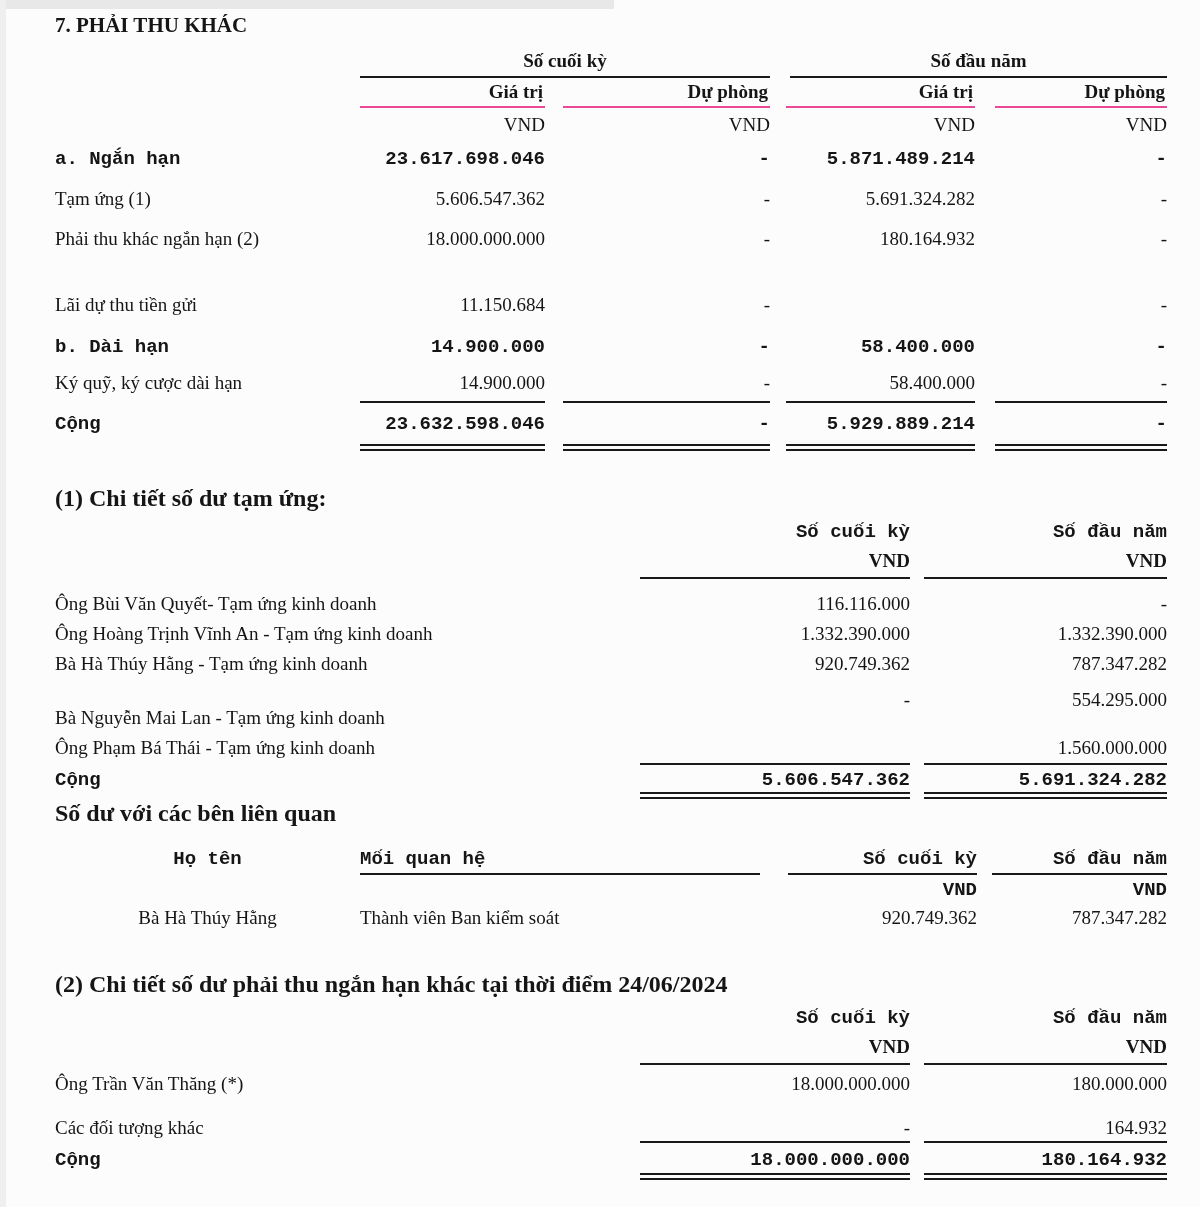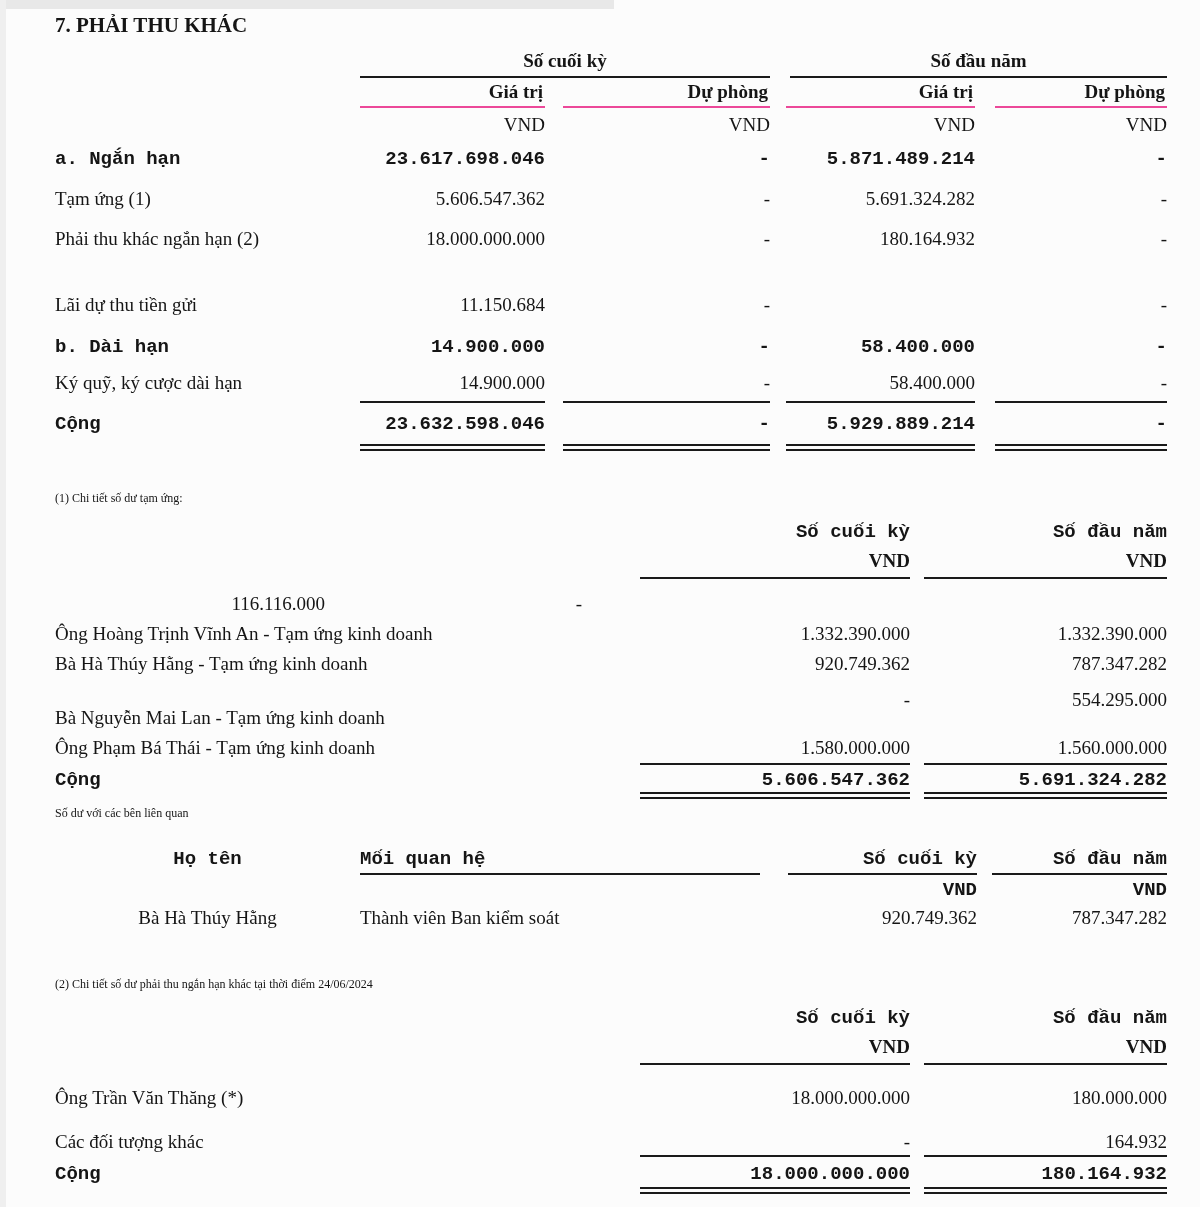--- a/index.html
+++ b/index.html
@@ -10,21 +10,21 @@
     font-family: "Liberation Serif", "DejaVu Serif", serif;
     position: relative; overflow: hidden;
   }
   .scan-top  { position:absolute; left:0; top:0; width:614px; height:9px;  background:#e8e8e8; }
   .scan-left { position:absolute; left:0; top:0; width:6px;  height:100%; background:#efefef; }
 
   .content { position: relative; padding-top: 10px; margin-left: 55px; width: 1112px; }
 
   .b { font-weight: bold; font-family: Liberation Mono, monospace; }
   .h1 { font-size: 21px; font-weight: bold; line-height: 30px; }
-  .sec-title { font-size: 12px; font-weight: normal; line-height: 30px; }
+  .sec-title { font-size: 24px; font-weight: bold; line-height: 30px; }
 
   .row { display: flex; font-size: 19px; line-height: 30px; }
   .lh26 { line-height: 26px; }
 
   
   .c-label { width: 305px; }
   .c1 { width: 185px; text-align: right; }
   .c2 { width: 225px; text-align: right; }
   .c3 { width: 205px; text-align: right; }
   .c4 { width: 192px; text-align: right; }
@@ -187,20 +187,21 @@
       <div class="sv2">Số đầu năm</div>
     </div>
 
     <div style="display:flex; margin-top:2px">
       <div class="sp585"></div>
       <div class="svnd sA">VND</div>
       <div class="svnd sB">VND</div>
     </div>
 
     <div class="row" style="margin-top:10px">
+      <div class="s-label">Ông Bùi Văn Quyết- Tạm ứng kinh doanh</div>
       <div class="sv1">116.116.000</div>
       <div class="sv2">-</div>
     </div>
     <div class="row">
       <div class="s-label">Ông Hoàng Trịnh Vĩnh An - Tạm ứng kinh doanh</div>
       <div class="sv1">1.332.390.000</div>
       <div class="sv2">1.332.390.000</div>
     </div>
     <div class="row">
       <div class="s-label">Bà Hà Thúy Hằng - Tạm ứng kinh doanh</div>
@@ -212,21 +213,20 @@
       <div class="sv1">-</div>
       <div class="sv2">554.295.000</div>
     </div>
     <div class="row" style="margin-top:-12px">
       <div class="s-label">Bà Nguyễn Mai Lan - Tạm ứng kinh doanh</div>
       <div class="sv1"></div>
       <div class="sv2"></div>
     </div>
     <div class="row">
       <div class="s-label">Ông Phạm Bá Thái - Tạm ứng kinh doanh</div>
-      <div class="sv1">1.580.000.000</div>
       <div class="sv2">1.560.000.000</div>
     </div>
 
     <div class="rule">
       <div class="sp585"></div>
       <div class="seg sA"></div>
       <div class="seg sB"></div>
     </div>
 
     <div class="row b lh26" style="margin-top:2px">
@@ -282,21 +282,21 @@
       <div class="sv1">Số cuối kỳ</div>
       <div class="sv2">Số đầu năm</div>
     </div>
 
     <div style="display:flex; margin-top:2px">
       <div class="sp585"></div>
       <div class="svnd sA">VND</div>
       <div class="svnd sB">VND</div>
     </div>
 
-    <div class="row" style="margin-top:18px">
+    <div class="row" style="margin-top:4px">
       <div class="s-label">Ông Trần Văn Thăng (*)</div>
       <div class="sv1">18.000.000.000</div>
       <div class="sv2">180.000.000</div>
     </div>
     <div class="row lh26" style="margin-top:16px">
       <div class="s-label">Các đối tượng khác</div>
       <div class="sv1">-</div>
       <div class="sv2">164.932</div>
     </div>
 

